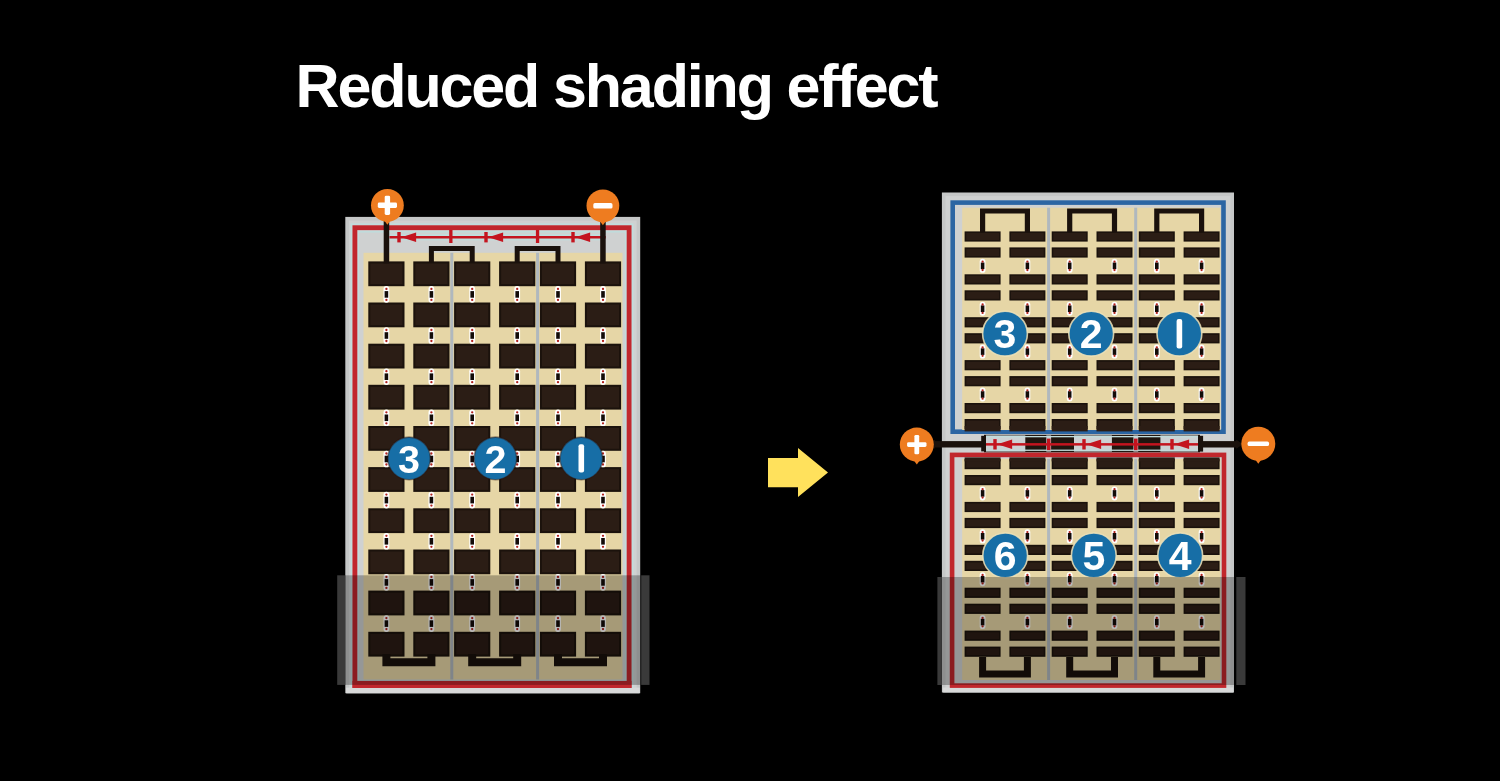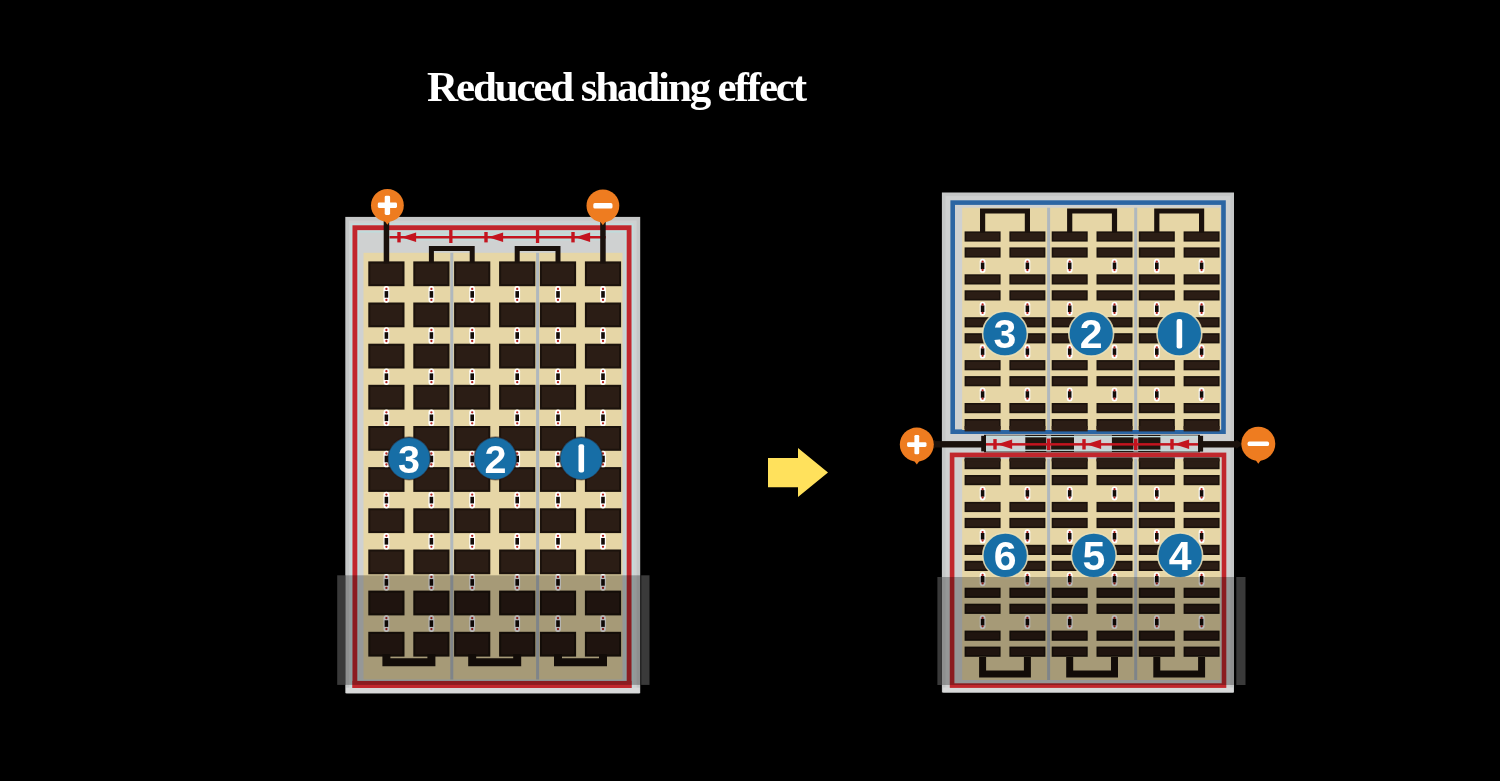--- a/index.html
+++ b/index.html
@@ -1,18 +1,18 @@
 <!DOCTYPE html>
 <html><head>
 <meta charset="utf-8">
 <style>
   html,body{margin:0;padding:0;background:#000;width:1500px;height:781px;overflow:hidden;}
   .stage{position:relative;width:1500px;height:781px;background:#000;}
   .title{position:absolute;left:0;top:63.9px;width:1232px;text-align:center;
-         font-family:Liberation Serif, serif;font-weight:bold;font-size:43px;
+         font-family:Liberation Sans, sans-serif;font-weight:bold;font-size:61px;
          line-height:45px;color:#fff;letter-spacing:-2.15px;}
 </style>
 </head>
 <body>
 <div class="stage">
 
 <div class="title">Reduced shading effect</div>
 
 <svg width="1500" height="781" viewBox="0 0 1500 781" style="position:absolute;left:0;top:0">
 

